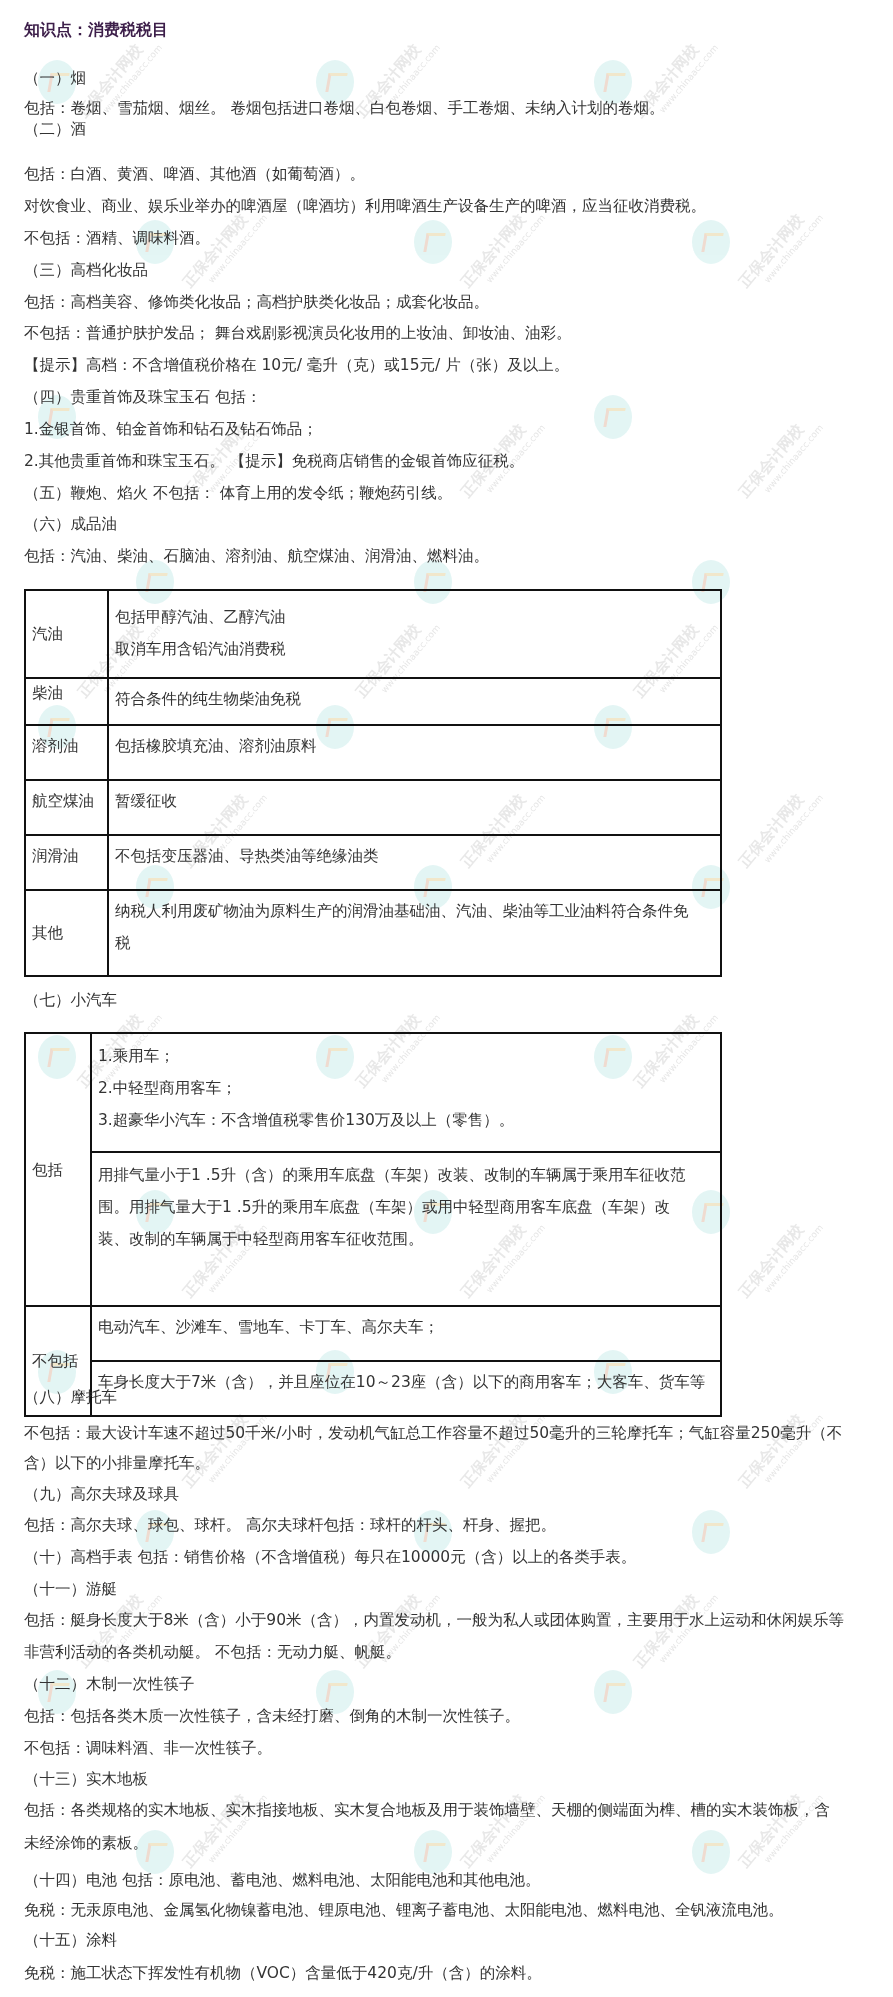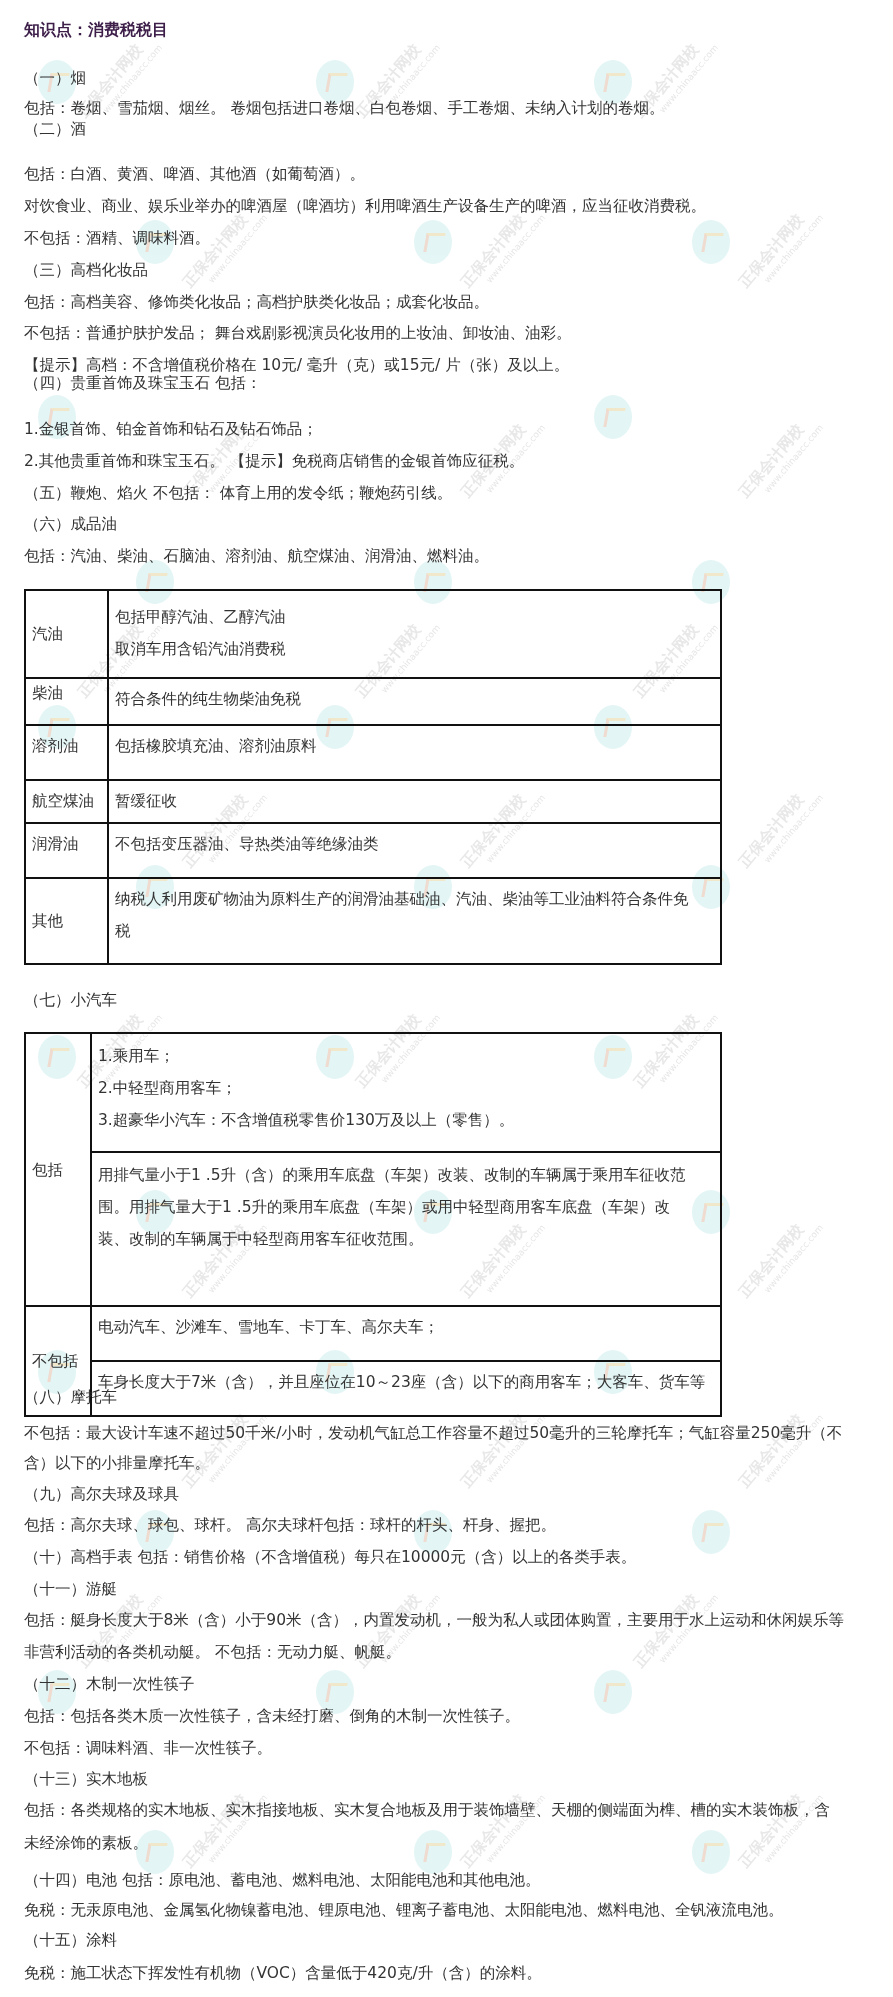--- a/index.html
+++ b/index.html
@@ -115,21 +115,21 @@
 <div class="line" style="top:68px">（一）烟</div>
 <div class="line" style="top:98px">包括：卷烟、雪茄烟、烟丝。 卷烟包括进口卷烟、白包卷烟、手工卷烟、未纳入计划的卷烟。</div>
 <div class="line" style="top:119px">（二）酒</div>
 <div class="line" style="top:164px">包括：白酒、黄酒、啤酒、其他酒（如葡萄酒）。</div>
 <div class="line" style="top:196px">对饮食业、商业、娱乐业举办的啤酒屋（啤酒坊）利用啤酒生产设备生产的啤酒，应当征收消费税。</div>
 <div class="line" style="top:228px">不包括：酒精、调味料酒。</div>
 <div class="line" style="top:260px">（三）高档化妆品</div>
 <div class="line" style="top:292px">包括：高档美容、修饰类化妆品；高档护肤类化妆品；成套化妆品。</div>
 <div class="line" style="top:323px">不包括：普通护肤护发品；  舞台戏剧影视演员化妆用的上妆油、卸妆油、油彩。</div>
 <div class="line" style="top:355px">【提示】高档：不含增值税价格在 10元/ 毫升（克）或15元/ 片（张）及以上。</div>
-<div class="line" style="top:373px">（四）贵重首饰及珠宝玉石 包括：</div>
+<div class="line" style="top:387px">（四）贵重首饰及珠宝玉石 包括：</div>
 <div class="line" style="top:419px">1.金银首饰、铂金首饰和钻石及钻石饰品；</div>
 <div class="line" style="top:451px">2.其他贵重首饰和珠宝玉石。 【提示】免税商店销售的金银首饰应征税。</div>
 <div class="line" style="top:483px">（五）鞭炮、焰火 不包括：  体育上用的发令纸；鞭炮药引线。</div>
 <div class="line" style="top:514px">（六）成品油</div>
 <div class="line" style="top:546px">包括：汽油、柴油、石脑油、溶剂油、航空煤油、润滑油、燃料油。</div>
 
 <table class="t" style="top:589px;width:698px">
   <tbody>
       <tr style="height:88px">
     <td style="width:75px">
@@ -149,21 +149,21 @@
         </td>
   </tr>
   <tr style="height:55px">
     <td class="top" style="padding-top:4px">
           <span class="cl">溶剂油</span>
         </td>
     <td class="top" style="padding-top:4px">
           <span class="cl">包括橡胶填充油、溶剂油原料</span>
         </td>
   </tr>
-  <tr style="height:43px">
+  <tr style="height:55px">
     <td class="top" style="padding-top:4px">
           <span class="cl">航空煤油</span>
         </td>
     <td class="top" style="padding-top:4px">
           <span class="cl">暂缓征收</span>
         </td>
   </tr>
   <tr style="height:55px">
     <td class="top" style="padding-top:4px">
           <span class="cl">润滑油</span>

